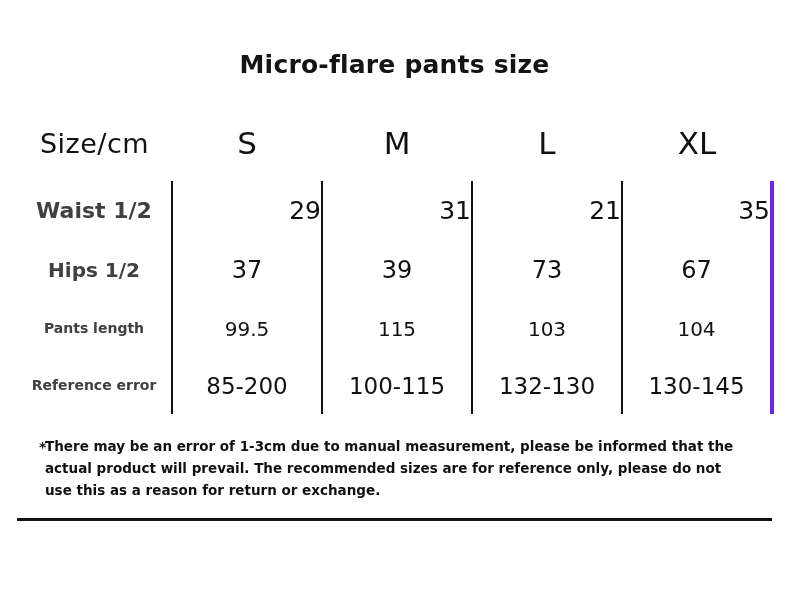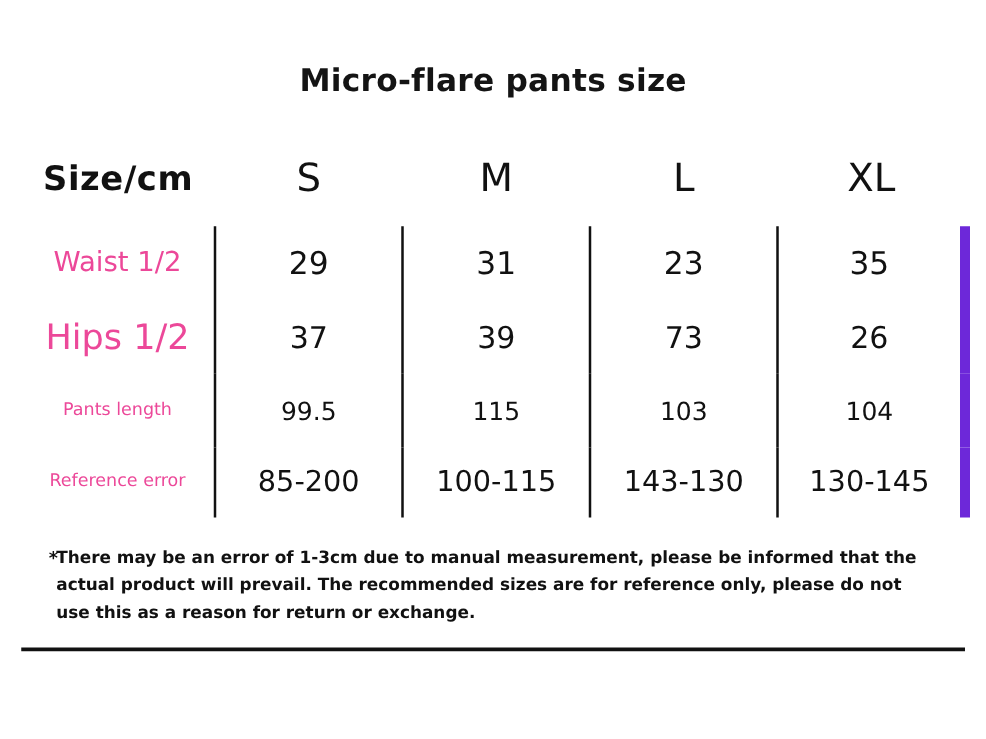--- a/index.html
+++ b/index.html
@@ -56,52 +56,52 @@
     font-size: 0;
   }
   tr.header-row td {
     height: 76px;
     font-size: 30px;
     font-weight: bold;
     color: #111;
   }
   tr.header-row td.label-cell {
     font-size: 27px;
-    font-weight: bold;
+    font-weight: normal;
     letter-spacing: 0.5px;
   }
   tr.header-row td.size-cell {
     font-weight: normal;
     font-size: 31px;
   }
   .rule-head td {
     border-top: 2px solid #111;
     height: 0;
     line-height: 0;
     font-size: 0;
   }
   
   tr.data-row td {
     height: 59px;
   }
   tr.data-row td.label-cell {
-    font-weight: normal;
-    color: #ec4899;
+    font-weight: bold;
+    color: #404040;
   }
   tr.data-row td.size-cell {
     border-left: 2px solid #111;
     font-size: 23px;
     color: #111;
   }
   tr.data-row td.size-cell.last {
-    border-right: 8px solid #6d28d9;
+    border-right: 4px solid #6d28d9;
   }
   tr.data-row.r0 td.label-cell { font-size: 22px; }
-  tr.data-row.r0 td.size-cell { font-size: 25px; }
-  tr.data-row.r1 td.label-cell { font-size: 28px; }
+  tr.data-row.r0 td.size-cell { font-size: 25px; text-align: right; }
+  tr.data-row.r1 td.label-cell { font-size: 20px; }
   tr.data-row.r1 td.size-cell { font-size: 24px; }
   tr.data-row.r2 td.label-cell { font-size: 14px; line-height: 1.25; }
   tr.data-row.r2 td.size-cell { font-size: 20px; }
   tr.data-row.r3 td.label-cell { font-size: 14px; line-height: 1.25; }
   tr.data-row.r3 td.size-cell { font-size: 23px; }
   tr.data-row.r3 td { height: 56px; }
   .rule-bottom td {
     border-top: 2px solid #111;
     height: 0;
     line-height: 0;
@@ -163,45 +163,45 @@
         </tr>
 
         <tr class="rule-head">
           <td colspan="5"></td>
         </tr>
 
         <tr class="data-row r0">
           <td class="label-cell">Waist 1/2</td>
           <td class="size-cell">29</td>
           <td class="size-cell">31</td>
-          <td class="size-cell">23</td>
+          <td class="size-cell">21</td>
           <td class="size-cell last">35</td>
         </tr>
 
         <tr class="data-row r1">
           <td class="label-cell">Hips 1/2</td>
           <td class="size-cell">37</td>
           <td class="size-cell">39</td>
           <td class="size-cell">73</td>
-          <td class="size-cell last">26</td>
+          <td class="size-cell last">67</td>
         </tr>
 
         <tr class="data-row r2">
           <td class="label-cell">Pants length</td>
           <td class="size-cell">99.5</td>
           <td class="size-cell">115</td>
           <td class="size-cell">103</td>
           <td class="size-cell last">104</td>
         </tr>
 
         <tr class="data-row r3">
           <td class="label-cell">Reference error</td>
           <td class="size-cell">85-200</td>
           <td class="size-cell">100-115</td>
-          <td class="size-cell">143-130</td>
+          <td class="size-cell">132-130</td>
           <td class="size-cell last">130-145</td>
         </tr>
 
         <tr class="rule-bottom">
           <td colspan="5"></td>
         </tr>
       </tbody>
     </table>
   </div>
 

